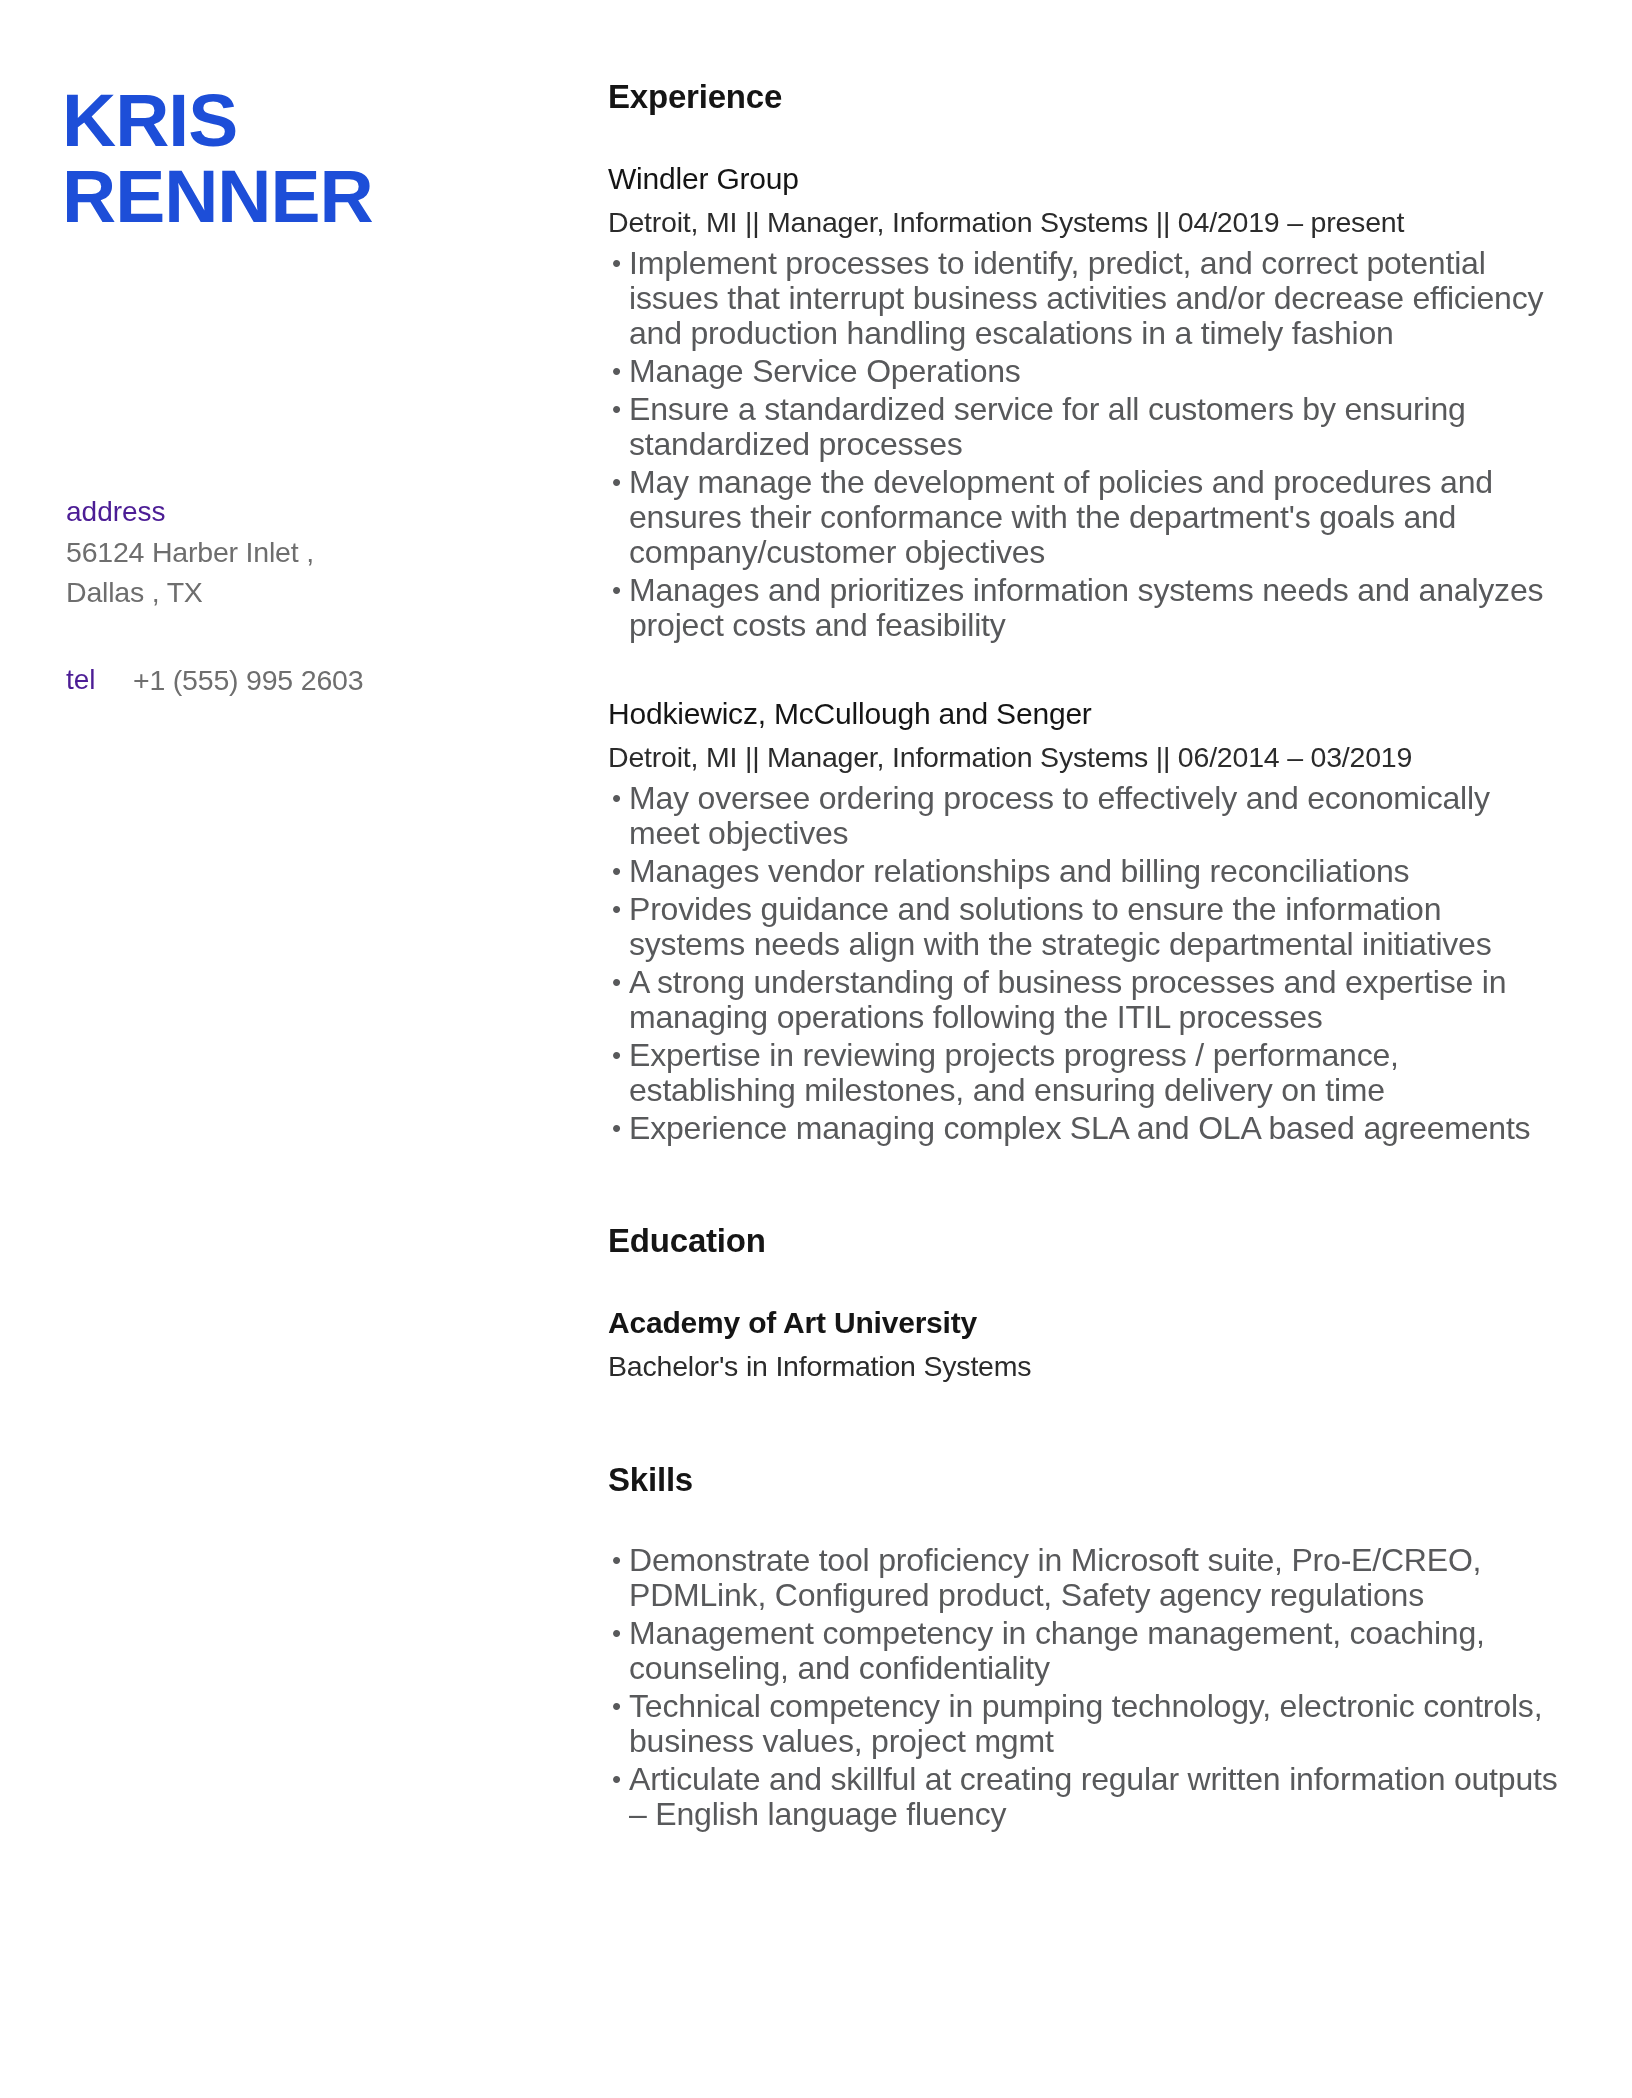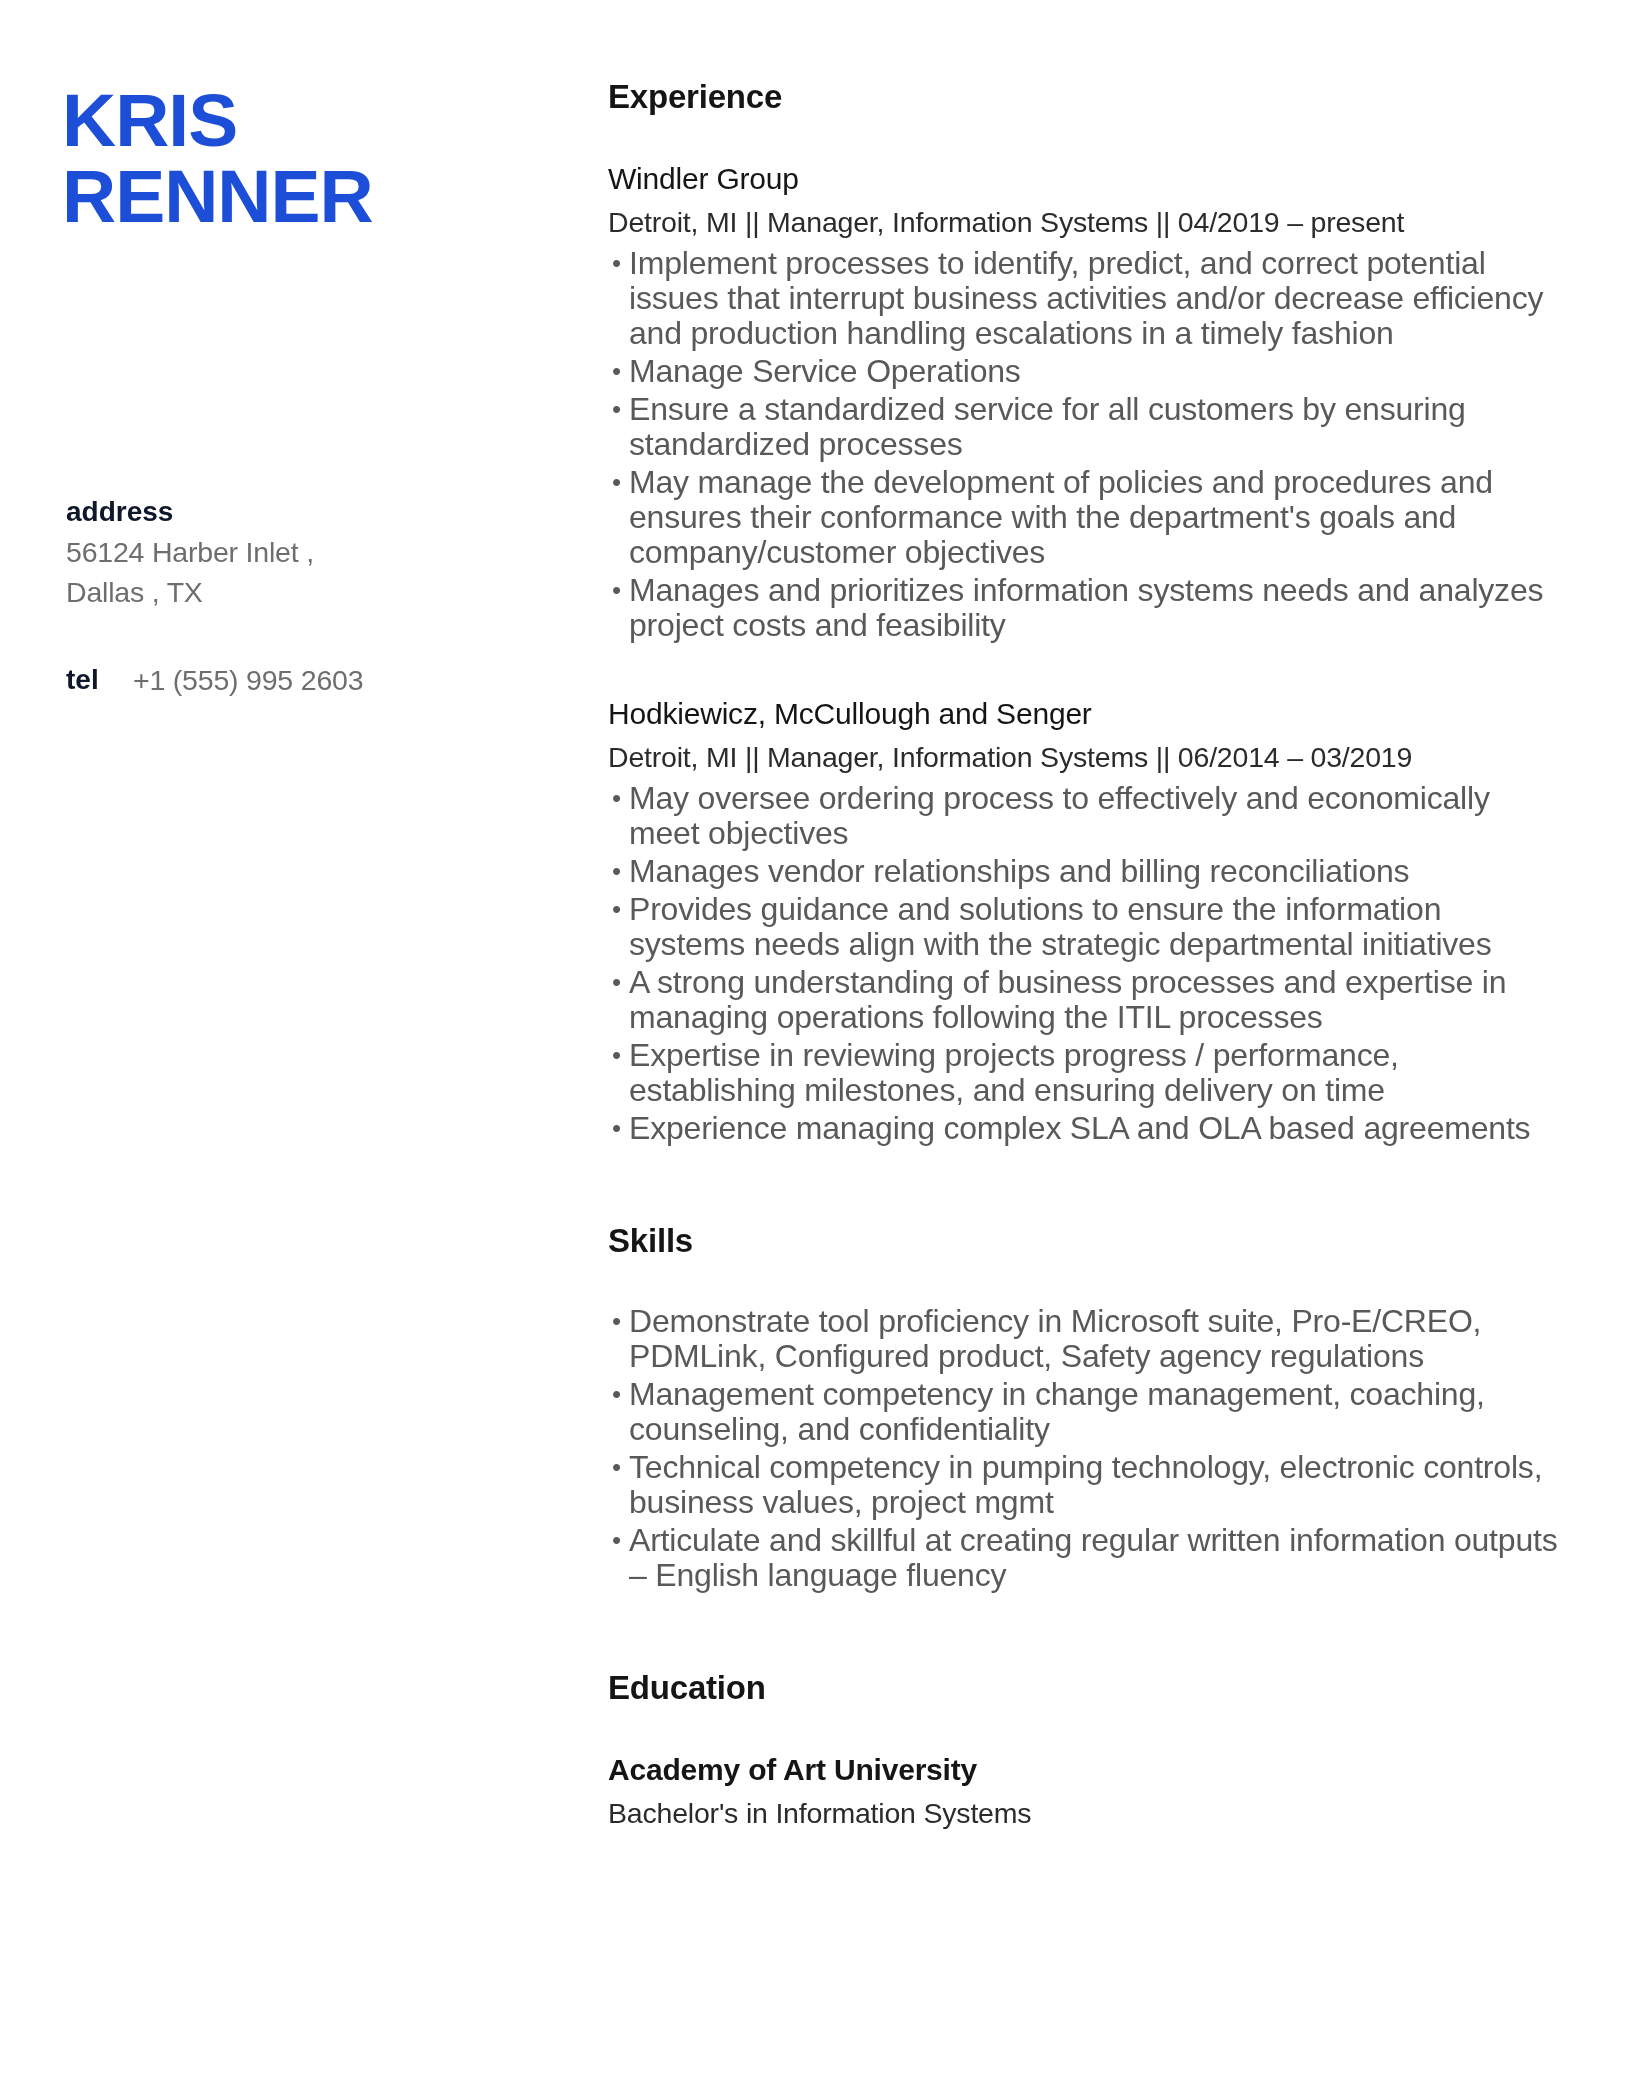--- a/index.html
+++ b/index.html
@@ -35,22 +35,22 @@
   }
   .contact-block{
     position:absolute;
     left:66px;
     top:492px;
     width:480px;
   }
   .contact-label{
     font-size:28px;
     line-height:40px;
-    font-weight:700;
-    color:#0f172a;
+    font-weight:400;
+    color:#4c1d95;
   }
   .contact-line{
     font-size:28.5px;
     line-height:40px;
     color:#6e6e6e;
     letter-spacing:-0.2px;
   }
   .tel-row{
     display:flex;
     margin-top:48px;
@@ -187,29 +187,29 @@
           <li>Manages vendor relationships and billing reconciliations</li>
           <li>Provides guidance and solutions to ensure the information systems needs align with the strategic departmental initiatives</li>
           <li>A strong understanding of business processes and expertise in managing operations following the ITIL processes</li>
           <li>Expertise in reviewing projects progress / performance, establishing milestones, and ensuring delivery on time</li>
           <li>Experience managing complex SLA and OLA based agreements</li>
         </ul>
       </div>
     </div>
 
     <div class="section">
+      <h2 class="section-title">Education</h2>
+      <div class="school">Academy of Art University</div>
+      <div class="degree">Bachelor's in Information Systems</div>
+    </div>
+
+    <div class="section">
       <h2 class="section-title">Skills</h2>
       <ul class="bullets skills-list">
         <li>Demonstrate tool proficiency in Microsoft suite, Pro-E/CREO, PDMLink, Configured product, Safety agency regulations</li>
         <li>Management competency in change management, coaching, counseling, and confidentiality</li>
         <li>Technical competency in pumping technology, electronic controls, business values, project mgmt</li>
         <li>Articulate and skillful at creating regular written information outputs – English language fluency</li>
       </ul>
     </div>
 
-    <div class="section">
-      <h2 class="section-title">Education</h2>
-      <div class="school">Academy of Art University</div>
-      <div class="degree">Bachelor's in Information Systems</div>
-    </div>
-
   </div>
 </div>
 
 </body></html>

